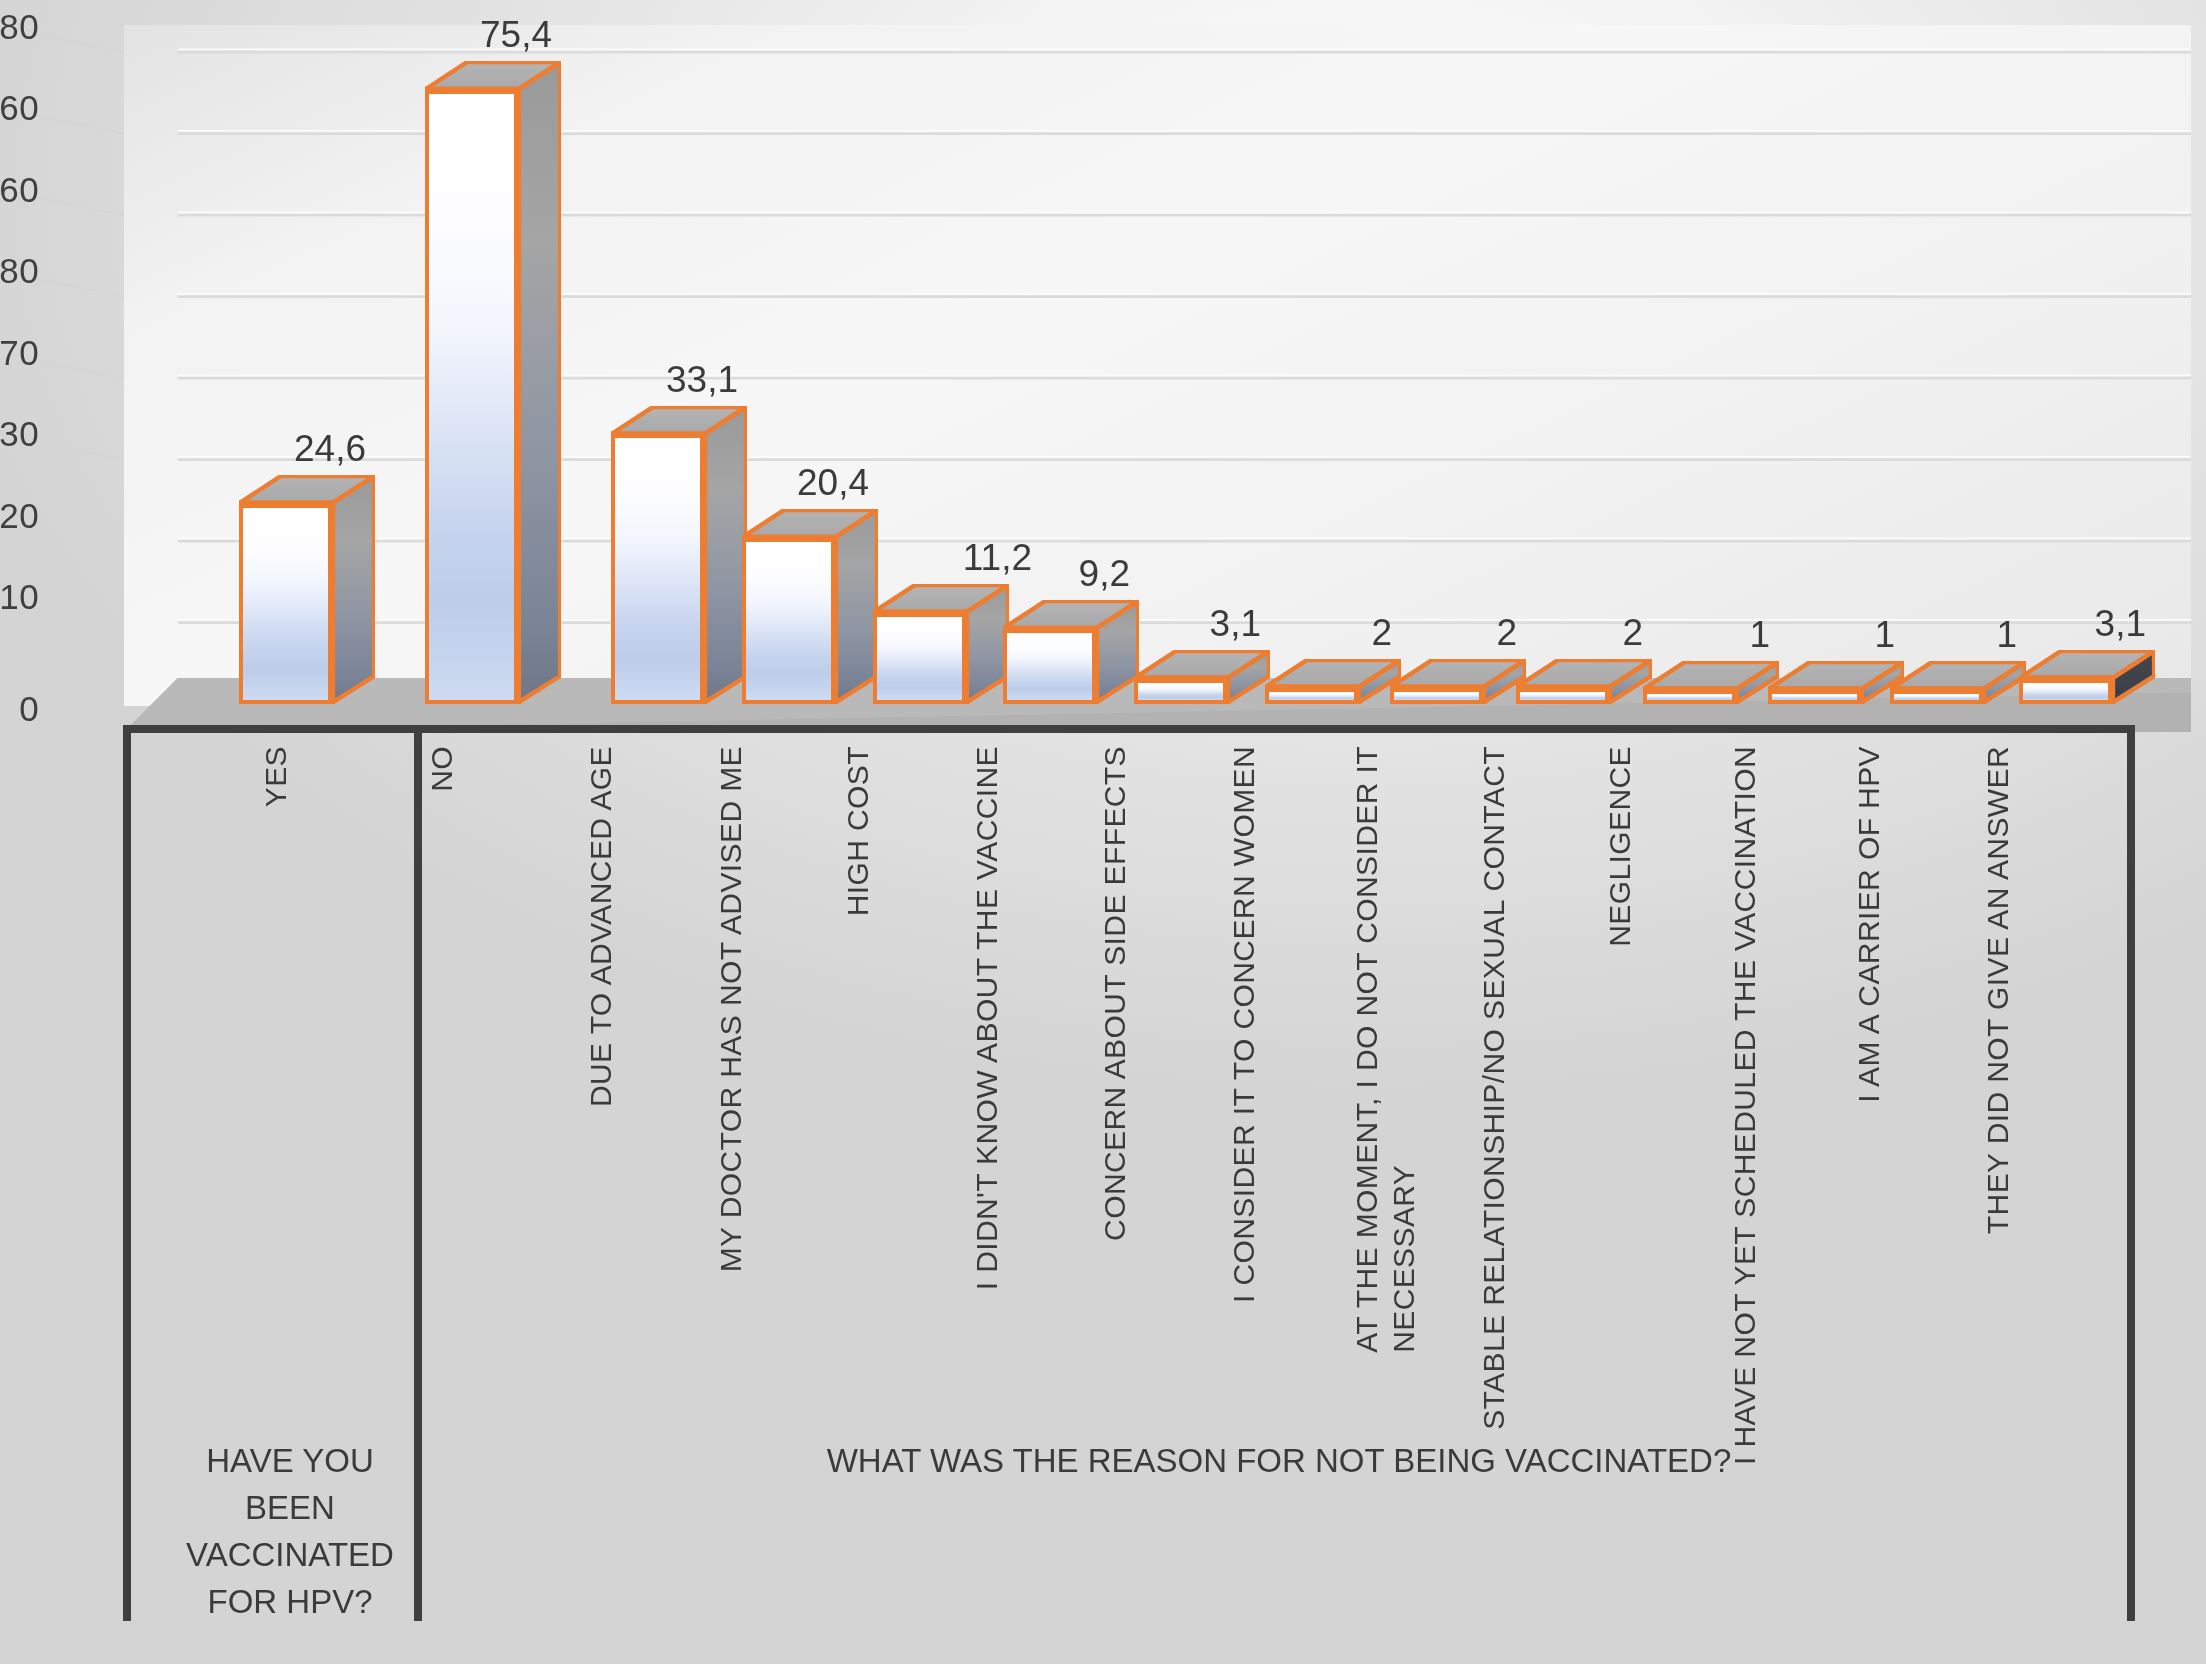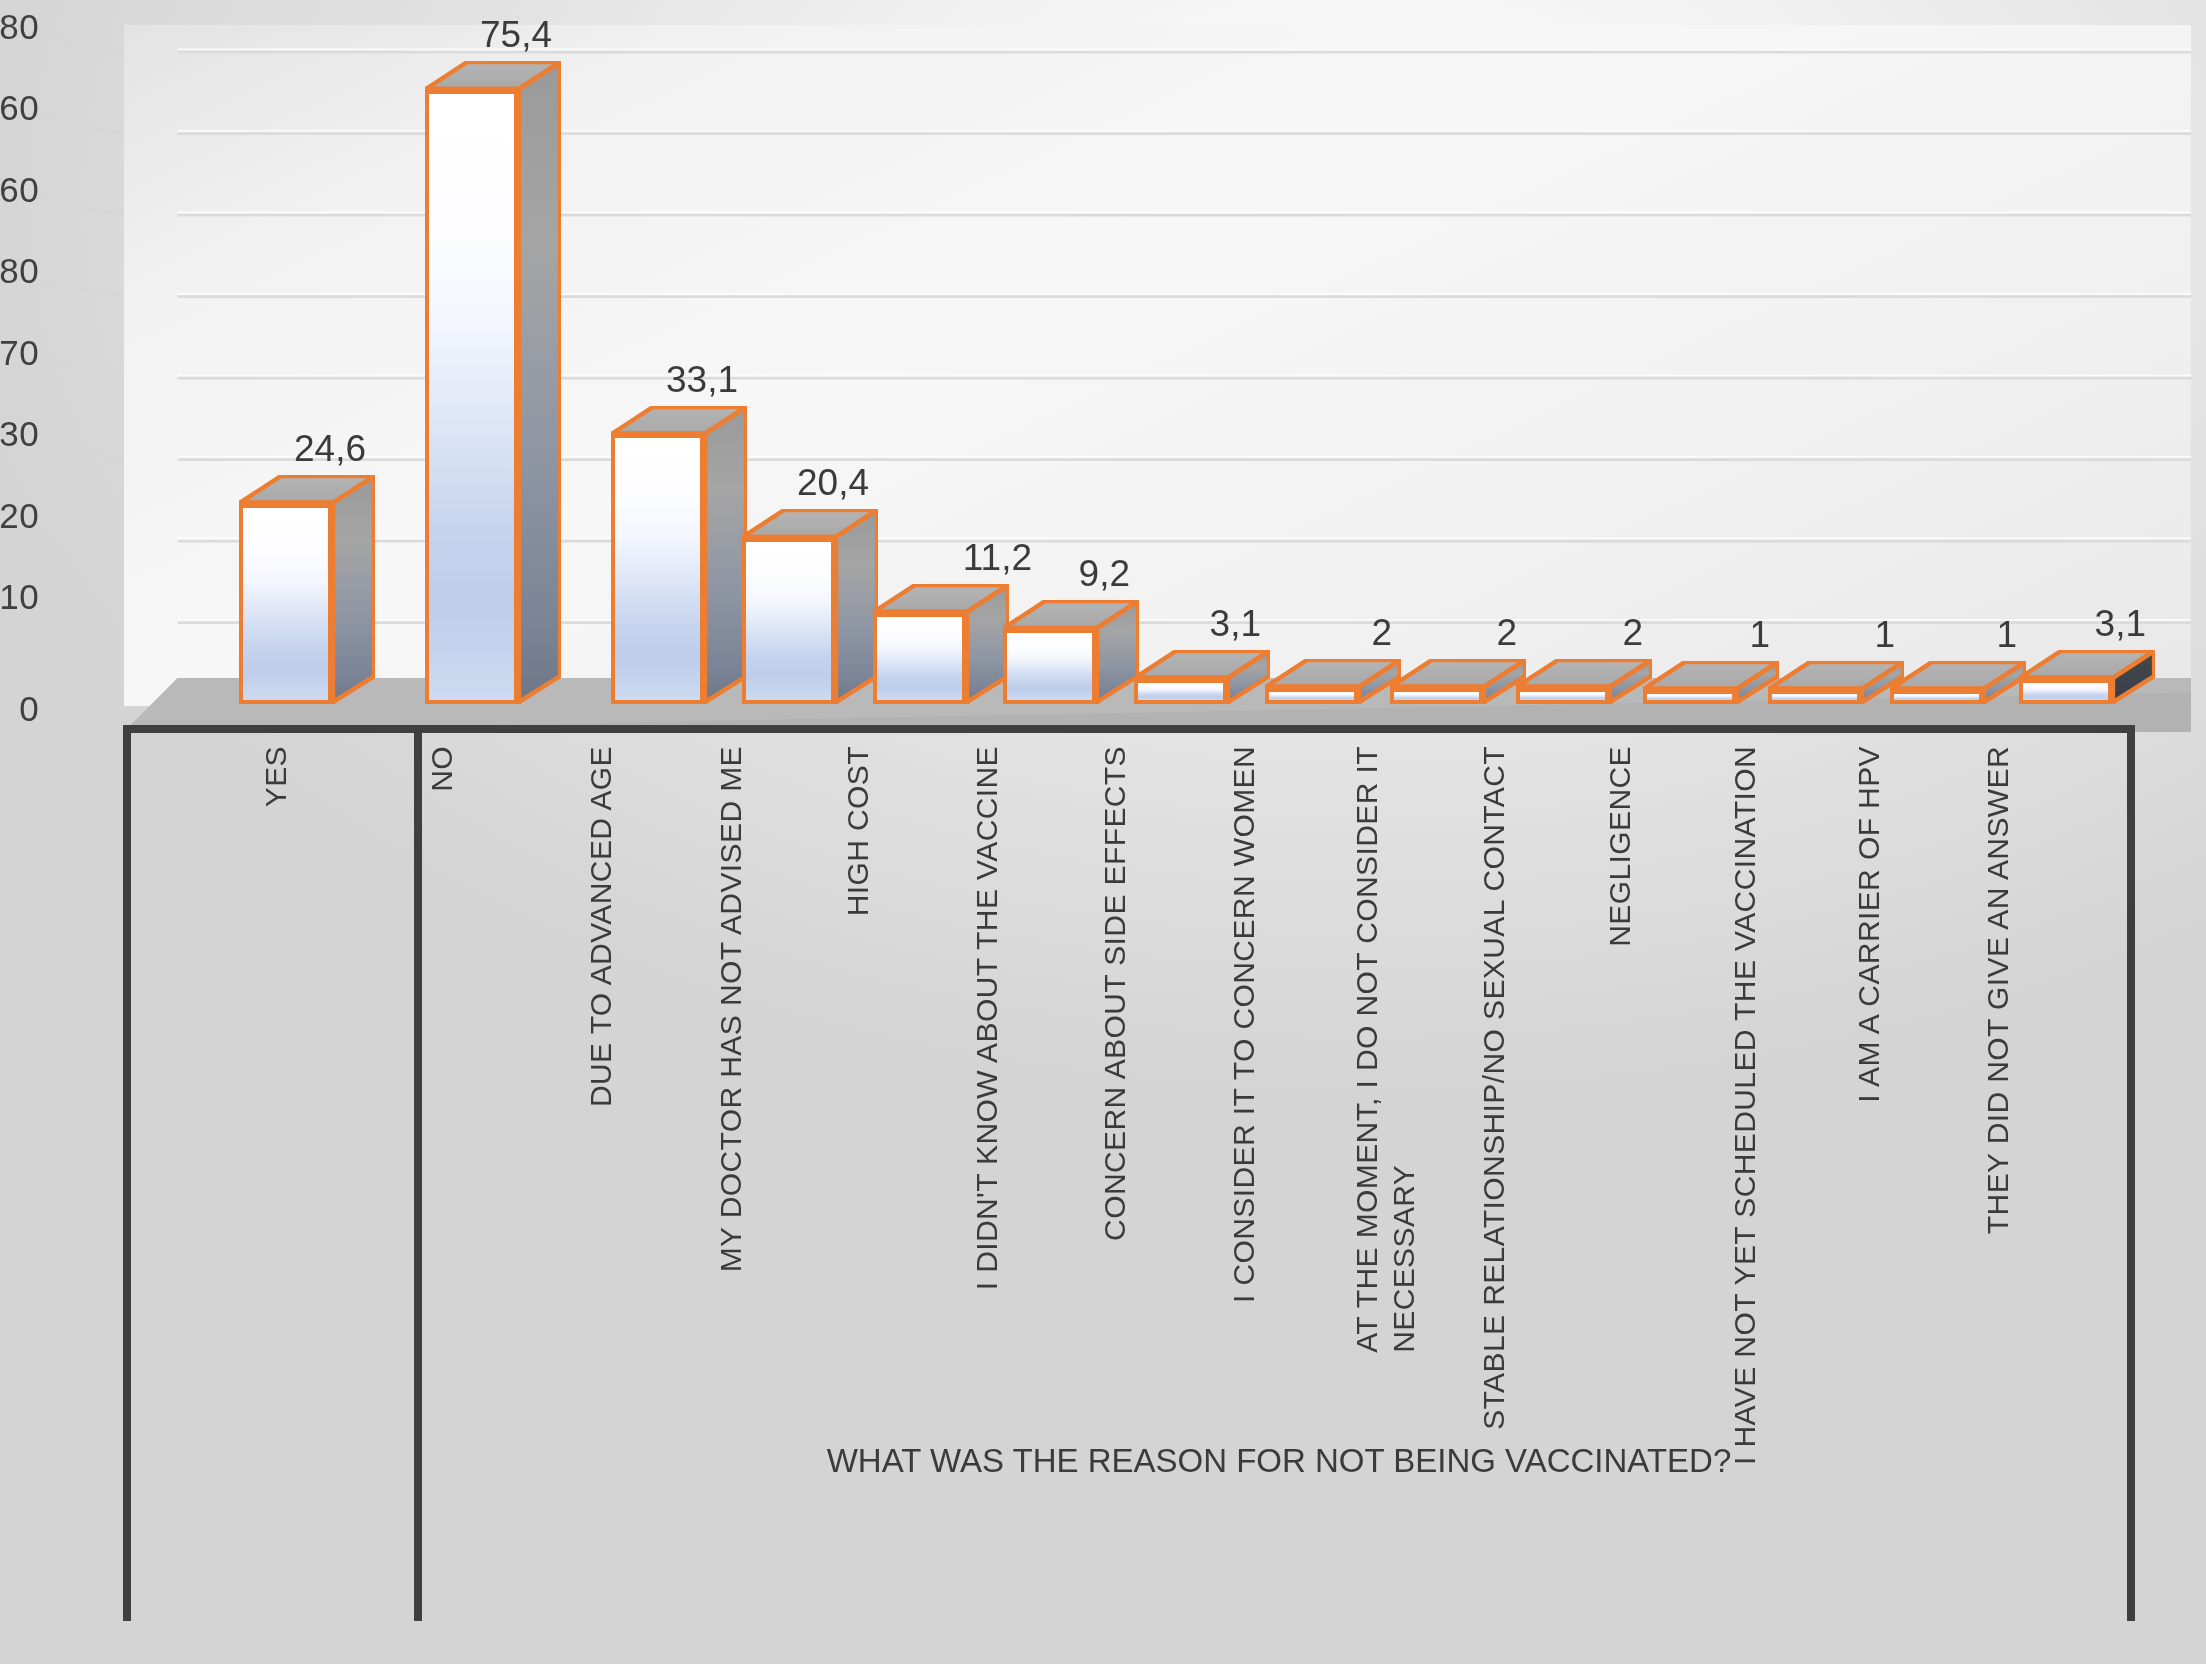--- a/index.html
+++ b/index.html
@@ -346,17 +346,20 @@
       <div class="cat-label" style="left: 845px; top: 16px; max-height: 788px;">I DIDN'T KNOW ABOUT THE VACCINE</div>
       <div class="cat-label" style="left: 973px; top: 16px; max-height: 788px;">CONCERN ABOUT SIDE EFFECTS</div>
       <div class="cat-label" style="left: 1102px; top: 16px; max-height: 788px;">I CONSIDER IT TO CONCERN WOMEN</div>
       <div class="cat-label" style="left: 1225px; top: 16px; max-height: 788px;">AT THE MOMENT, I DO NOT CONSIDER IT
 NECESSARY</div>
       <div class="cat-label" style="left: 1352px; top: 16px; max-height: 788px;">STABLE RELATIONSHIP/NO SEXUAL CONTACT</div>
       <div class="cat-label" style="left: 1478px; top: 16px; max-height: 788px;">NEGLIGENCE</div>
       <div class="cat-label" style="left: 1603px; top: 16px; max-height: 788px;">I HAVE NOT YET SCHEDULED THE VACCINATION</div>
       <div class="cat-label" style="left: 1727px; top: 16px; max-height: 788px;">I AM A CARRIER OF HPV</div>
       <div class="cat-label" style="left: 1856px; top: 16px; max-height: 788px;">THEY DID NOT GIVE AN ANSWER</div>
+      <div class="group-label" style="left: 54px; width: 224px; top: 708px;">HAVE YOU BEEN
+VACCINATED
+FOR HPV?</div>
       <div class="group-label" style="left: 322px; width: 1666px; top: 708px;">WHAT WAS THE REASON FOR NOT BEING VACCINATED?</div>
     </div>
 
 </div>
 
 
 </body></html>

